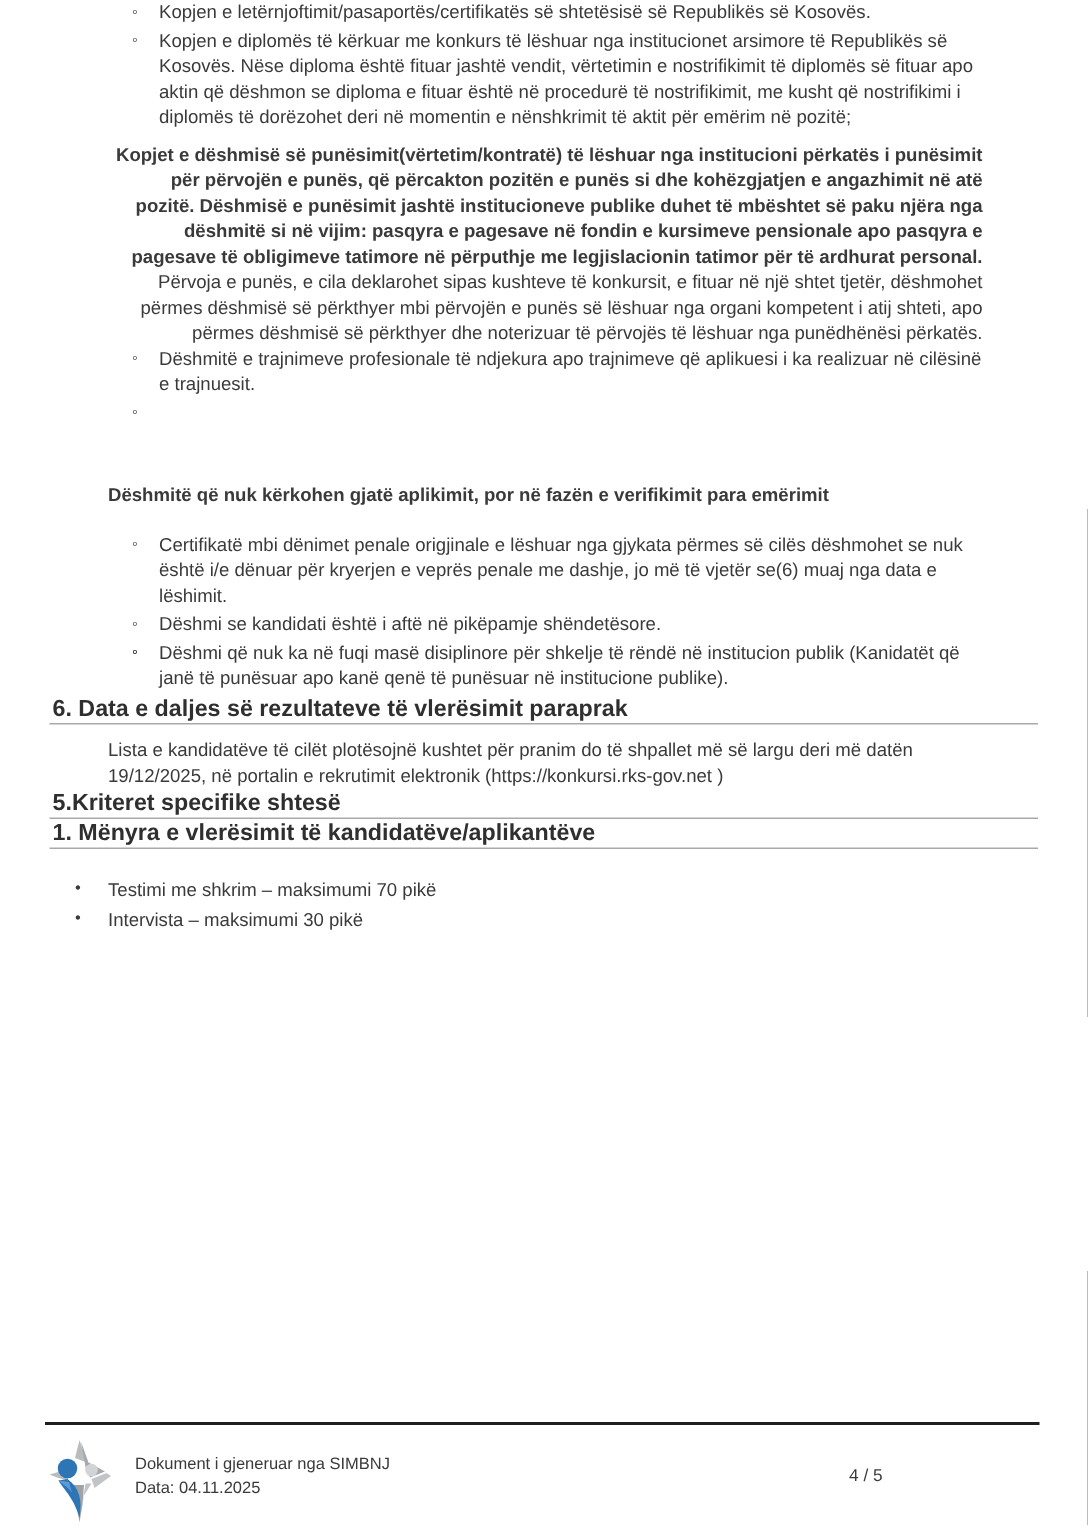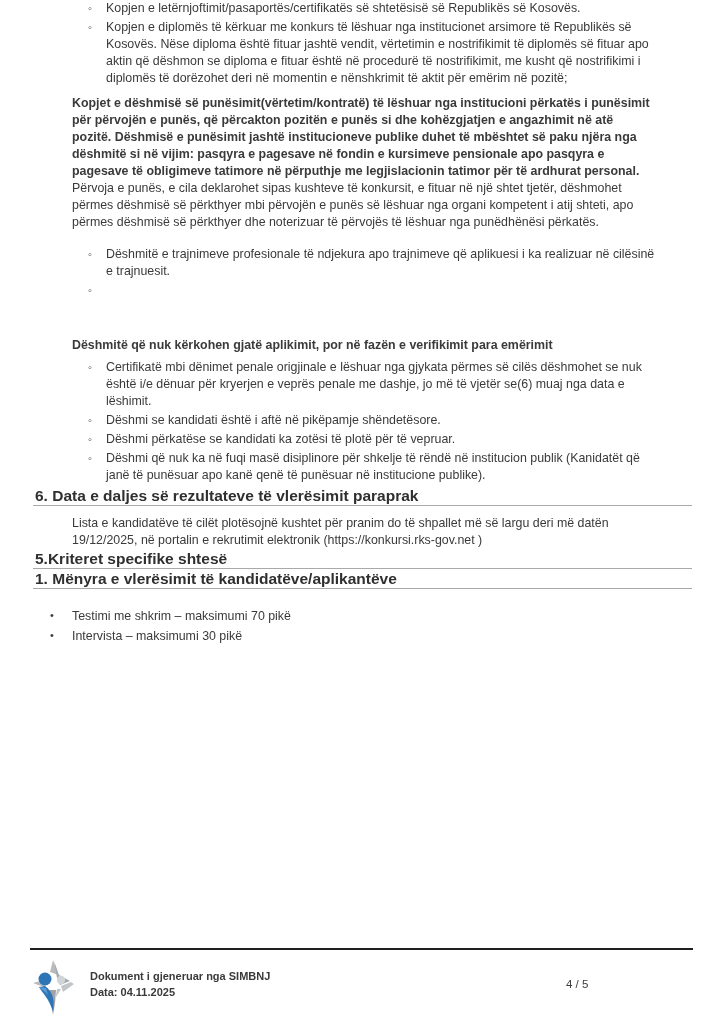--- a/index.html
+++ b/index.html
@@ -30,27 +30,28 @@
     position: absolute;
     left: 0;
     top: 0;
     font-size: 11px;
   }
   .list-1 { margin-top: 36px; }
   .list-2 { margin-top: 10px; }
   .list-3 { margin-top: 37px; }
 
   .para-bold {
-    margin: 8px 70px 15px 72px;
+    margin: 8px 70px 0 72px;
     font-weight: bold;
+    text-align: right;
   }
   .para-bold .normal-part { font-weight: normal; }
 
   .subheading {
-    margin: 57px 70px 5px 72px;
+    margin: 57px 70px 16px 72px;
     font-weight: bold;
   }
 
   h2.section-title {
     margin: 0 70px 0 35px;
     font-size: 15.5px;
     line-height: 19px;
     font-weight: bold;
     color: #2f2f2f;
   }
@@ -101,21 +102,20 @@
     left: 30px;
     top: 959px;
   }
   .footer-text {
     position: absolute;
     left: 90px;
     top: 969px;
     font-size: 11px;
     line-height: 15.5px;
     color: #3a3a3a;
-    font-weight: bold;
   }
   .page-number {
     position: absolute;
     left: 566px;
     top: 976px;
     font-size: 11.5px;
     color: #3a3a3a;
   }
 </style>
 </head>
@@ -152,21 +152,20 @@
     <li>
       <span class="marker">◦</span>
       <span>Certifikatë mbi dënimet penale origjinale e lëshuar nga gjykata përmes së cilës dëshmohet se nuk është i/e dënuar për kryerjen e veprës penale me dashje, jo më të vjetër se(6) muaj nga data e lëshimit.</span>
     </li>
     <li>
       <span class="marker">◦</span>
       <span>Dëshmi se kandidati është i aftë në pikëpamje shëndetësore.</span>
     </li>
     <li>
       <span class="marker">◦</span>
-      <span>Dëshmi përkatëse se kandidati ka zotësi të plotë për të vepruar.</span>
     </li>
     <li>
       <span class="marker">◦</span>
       <span>Dëshmi që nuk ka në fuqi masë disiplinore për shkelje të rëndë në institucion publik (Kanidatët që janë të punësuar apo kanë qenë të punësuar në institucione publike).</span>
     </li>
   </ul>
 
   <h2 class="section-title sec6-title">6. Data e daljes së rezultateve të vlerësimit paraprak</h2>
   <hr class="divider div-6">
   <p class="sec6-para">Lista e kandidatëve të cilët plotësojnë kushtet për pranim do të shpallet më së largu deri më datën 19/12/2025, në portalin e rekrutimit elektronik (https://konkursi.rks-gov.net )</p>

